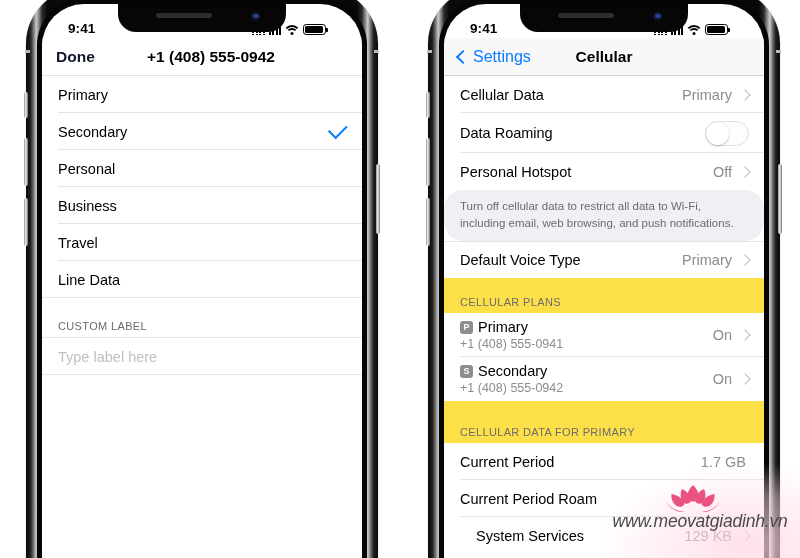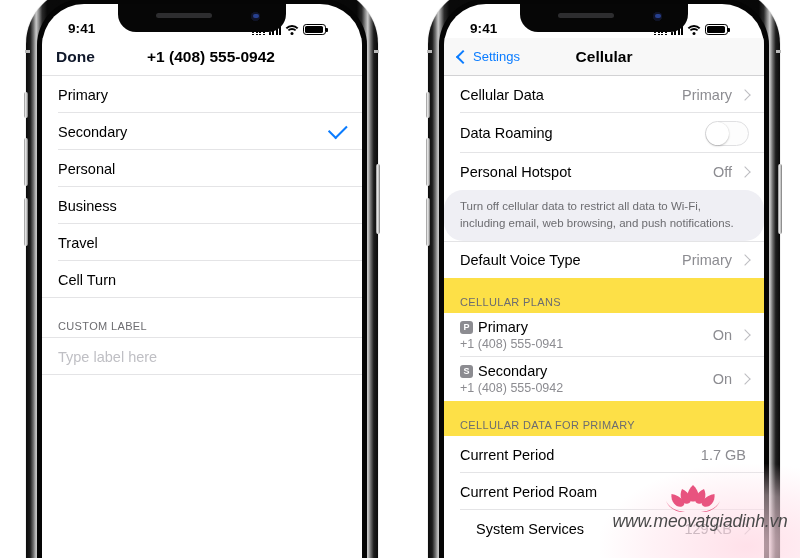--- a/index.html
+++ b/index.html
@@ -203,21 +203,21 @@
     padding: 0 14px;
     box-sizing: border-box;
     background: #f8f8f8;
     border-bottom: 1px solid #d2d2d4;
   }
   .navbar.plain { background: #ffffff; border-bottom: 1px solid #e2e2e4; }
   .nav-left {
     display: flex;
     align-items: center;
     color: #0a7cff;
-    font-size: 13px;
+    font-size: 16px;
     cursor: pointer;
   }
   .nav-left .chev {
     display: inline-block;
     width: 8px; height: 8px;
     border-left: 2.3px solid #0a7cff;
     border-bottom: 2.3px solid #0a7cff;
     transform: rotate(45deg);
     margin-right: 5px;
   }
@@ -488,21 +488,21 @@
           <div class="row">
             <span class="row-label">Personal</span>
           </div>
           <div class="row">
             <span class="row-label">Business</span>
           </div>
           <div class="row">
             <span class="row-label">Travel</span>
           </div>
           <div class="row fullsep">
-            <span class="row-label">Cell Turn</span>
+            <span class="row-label">Line Data</span>
           </div>
         </div>
 
         <div class="section-head" style="background:#ffffff;padding-top:22px;border-bottom:1px solid #e4e4e6;">CUSTOM LABEL</div>
 
         <div class="field-row">
           <input type="text" placeholder="Type label here" style="">
         </div>
       </div>
 
@@ -611,21 +611,21 @@
                 <span class="badge">S</span>
                 <span>Secondary</span>
               </span>
               <span class="plan-sub">+1 (408) 555-0942</span>
             </span>
             <span class="row-value">On</span>
             <span class="disclosure"></span>
           </div>
         </div>
 
-        <div class="section-head tight" style="padding-top:18px">CELLULAR DATA FOR PRIMARY</div>
+        <div class="section-head tight" style="padding-top:25px">CELLULAR DATA FOR PRIMARY</div>
 
         <div>
           <div class="row">
             <span class="row-label">Current Period</span>
             <span class="row-value">1.7 GB</span>
           </div>
           <div class="row">
             <span class="row-label">Current Period Roam</span>
             <span class="row-value"></span>
           </div>

